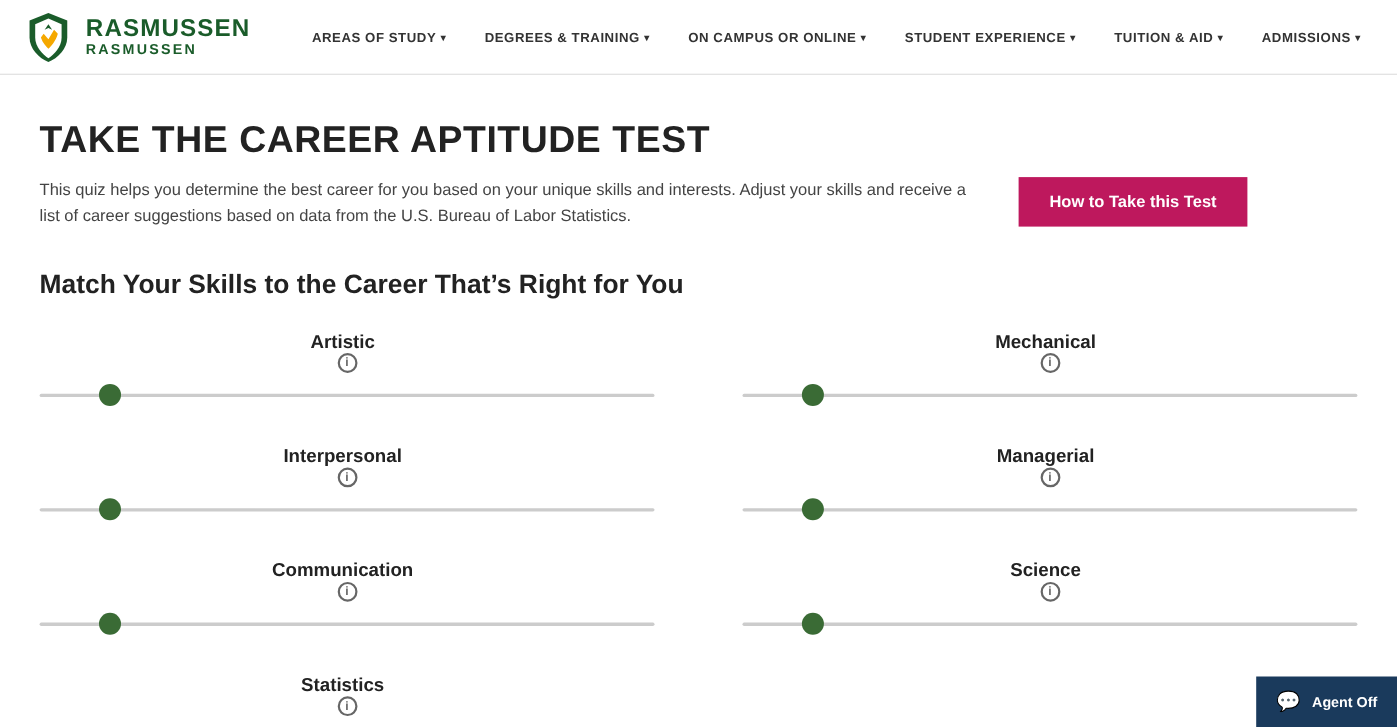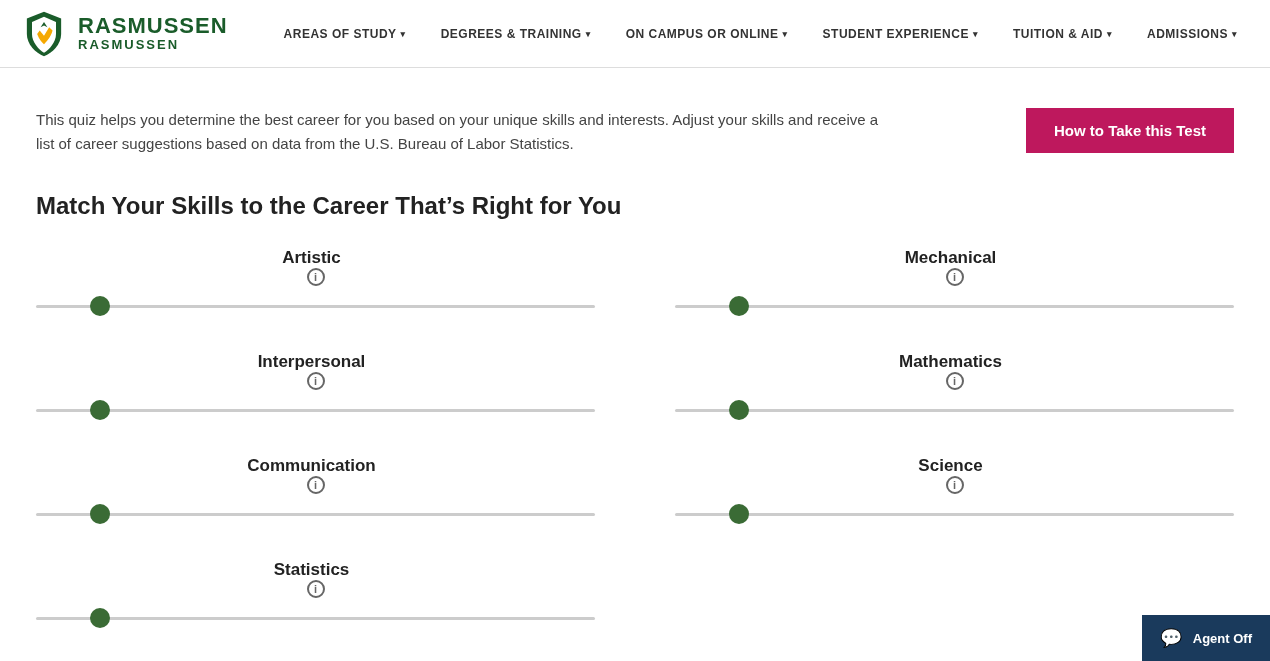--- a/index.html
+++ b/index.html
@@ -79,21 +79,21 @@
       font-weight: 900;
       color: #222;
       margin-bottom: 14px;
       text-transform: uppercase;
       letter-spacing: 0.5px;
     }
 
     .intro-row {
       display: flex;
       align-items: flex-start;
-      justify-content: space-between;
+      justify-content: flex-start;
       margin-bottom: 36px;
     }
     .intro-text {
       font-size: 15px;
       color: #444;
       line-height: 1.6;
       max-width: 860px;
     }
 
     .how-to-btn {
@@ -249,20 +249,21 @@
     </button>
     <button class="nav-item">
       <span>ADMISSIONS</span>
       <span class="caret">▾</span>
     </button>
   </div>
 </nav>
 
 <div class="main">
 
+  <h1 class="page-title">Take the CAREER APTITUDE TEST</h1>
 
   <div class="intro-row">
     <p class="intro-text">This quiz helps you determine the best career for you based on your unique skills and interests. Adjust your skills and receive a list of career suggestions based on data from the U.S. Bureau of Labor Statistics.</p>
     <button class="how-to-btn">How to Take this Test</button>
   </div>
 
   <h2 class="section-heading">Match Your Skills to the Career That’s Right for You</h2>
 
   <div class="sliders-grid">
 
@@ -317,21 +318,21 @@
           <span class="skill-label">Mechanical</span>
           <span class="info-icon">i</span>
         </div>
         <div class="slider-container">
           <input type="range" min="0" max="10" value="1" style="">
         </div>
       </div>
 
       <div class="skill-row">
         <div class="skill-label-row">
-          <span class="skill-label">Mathematics</span>
+          <span class="skill-label">Managerial</span>
           <span class="info-icon">i</span>
         </div>
         <div class="slider-container">
           <input type="range" min="0" max="10" value="1" style="">
         </div>
       </div>
 
       <div class="skill-row">
         <div class="skill-label-row">
           <span class="skill-label">Science</span>

